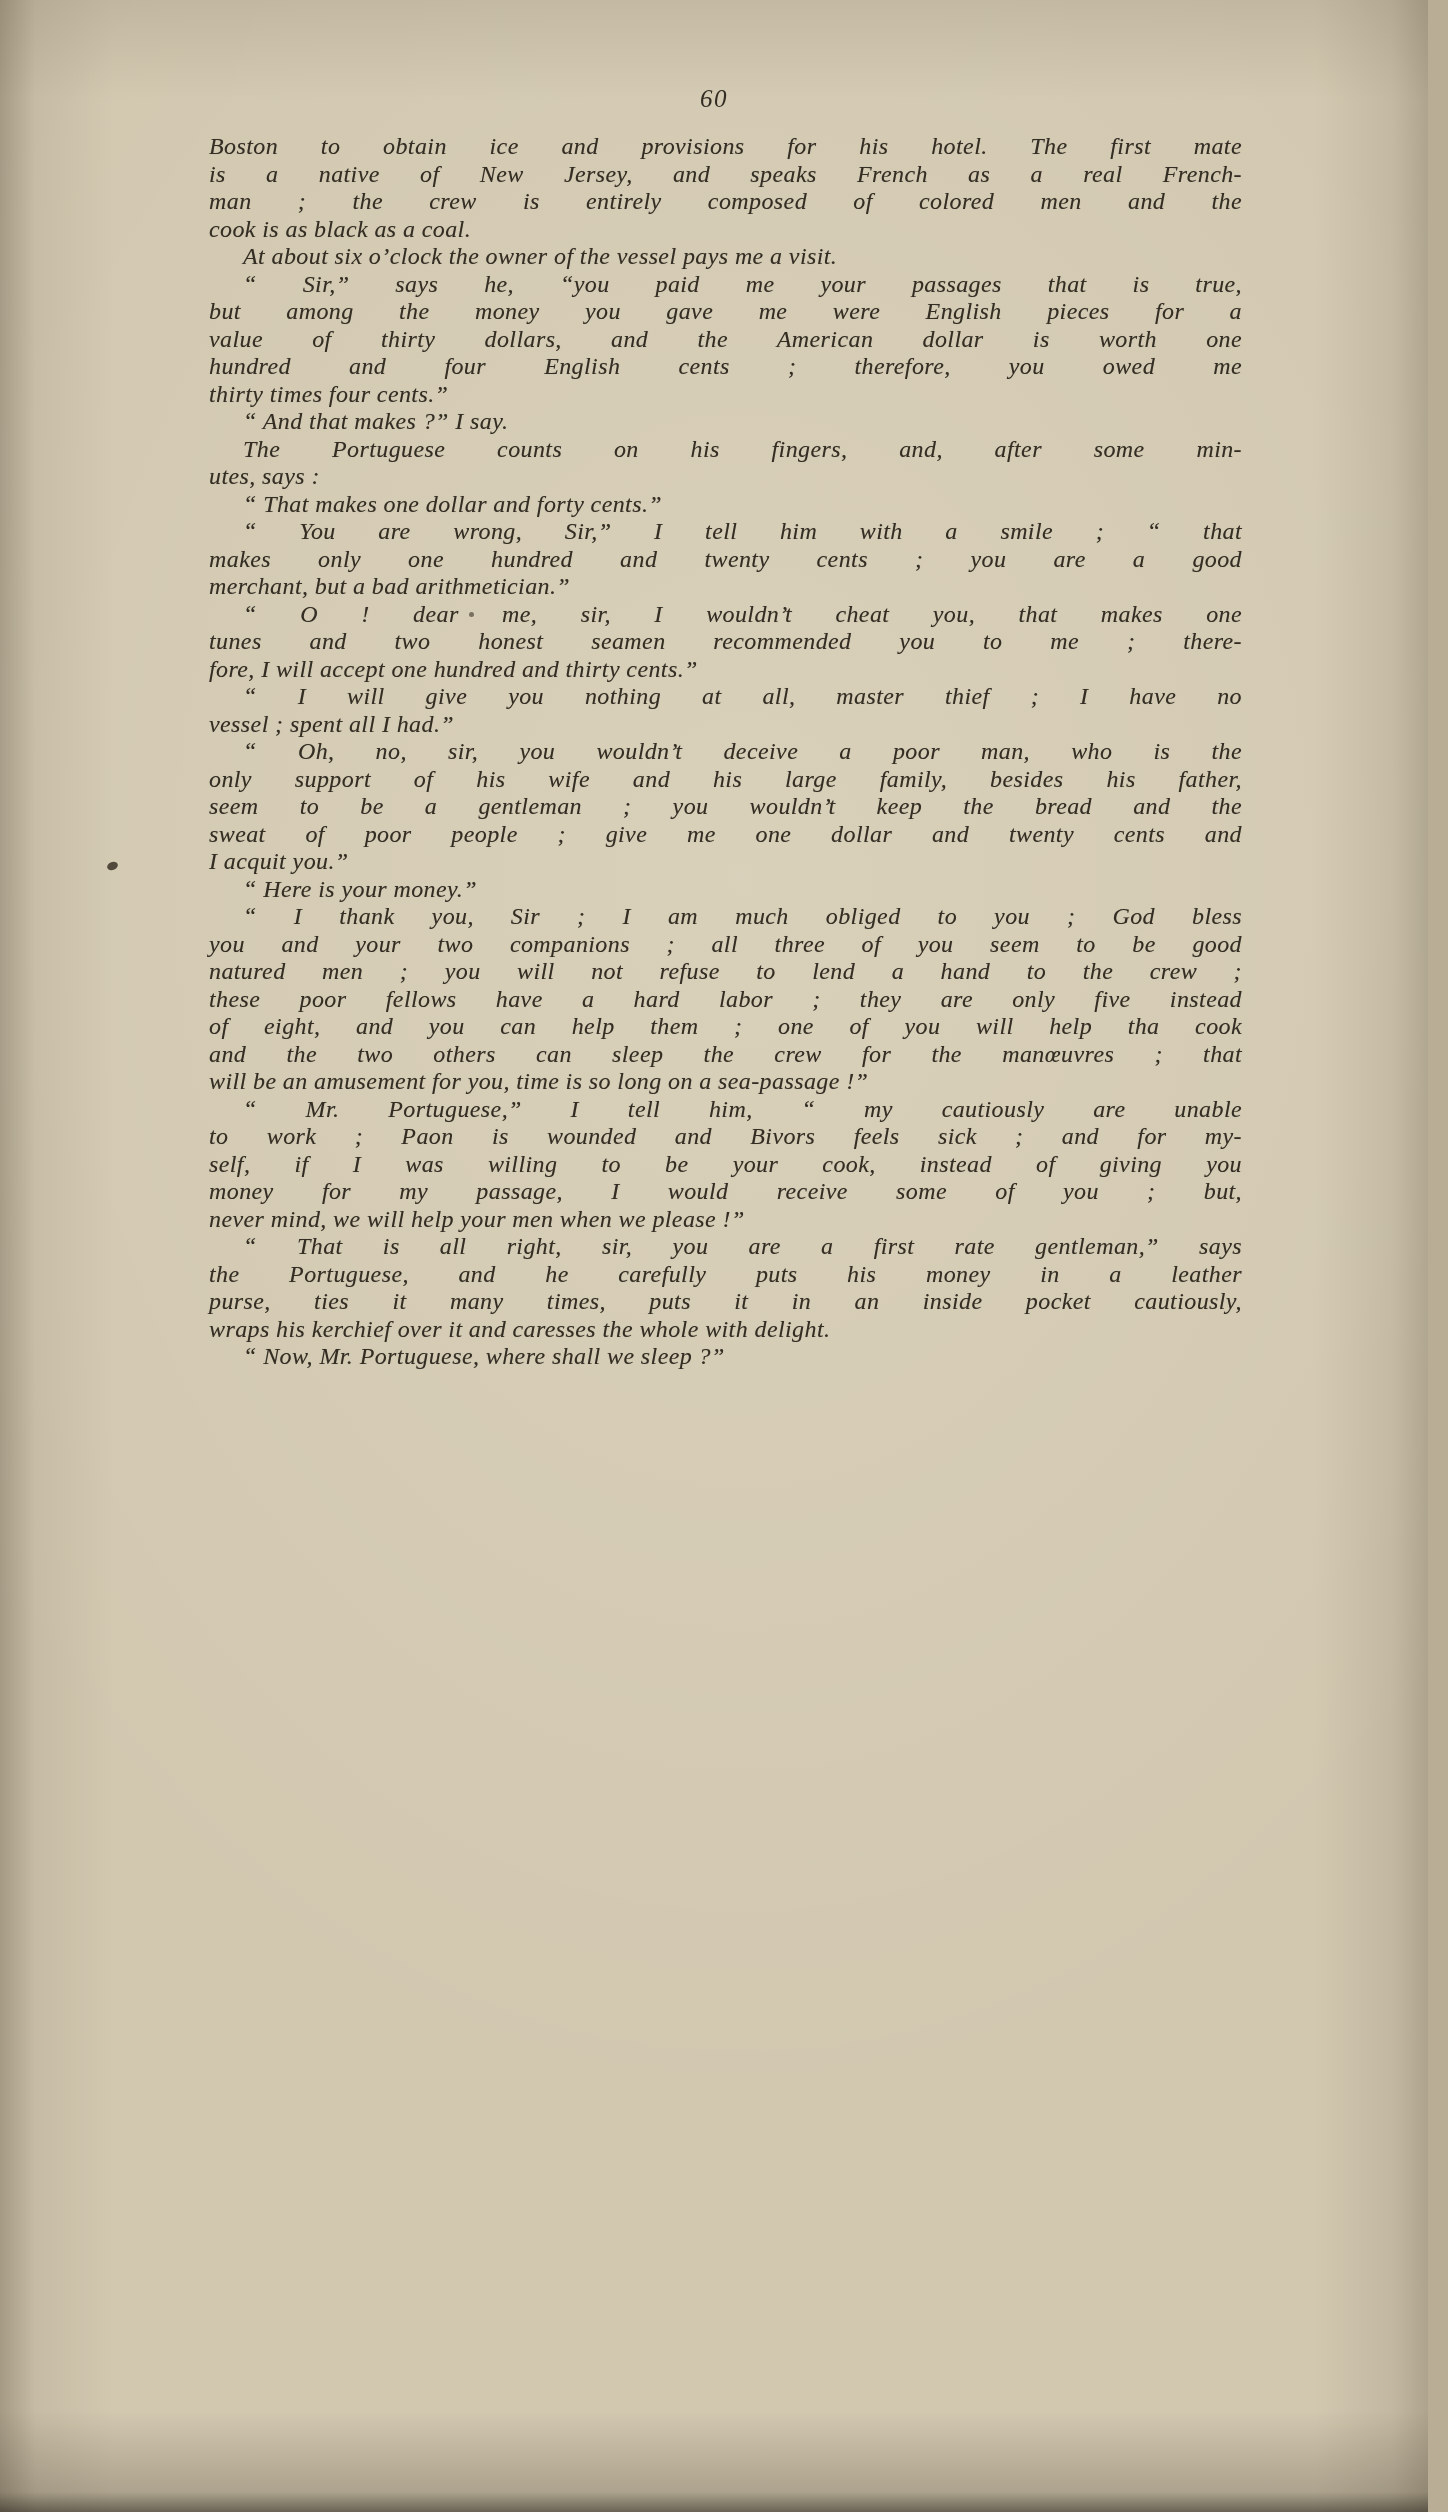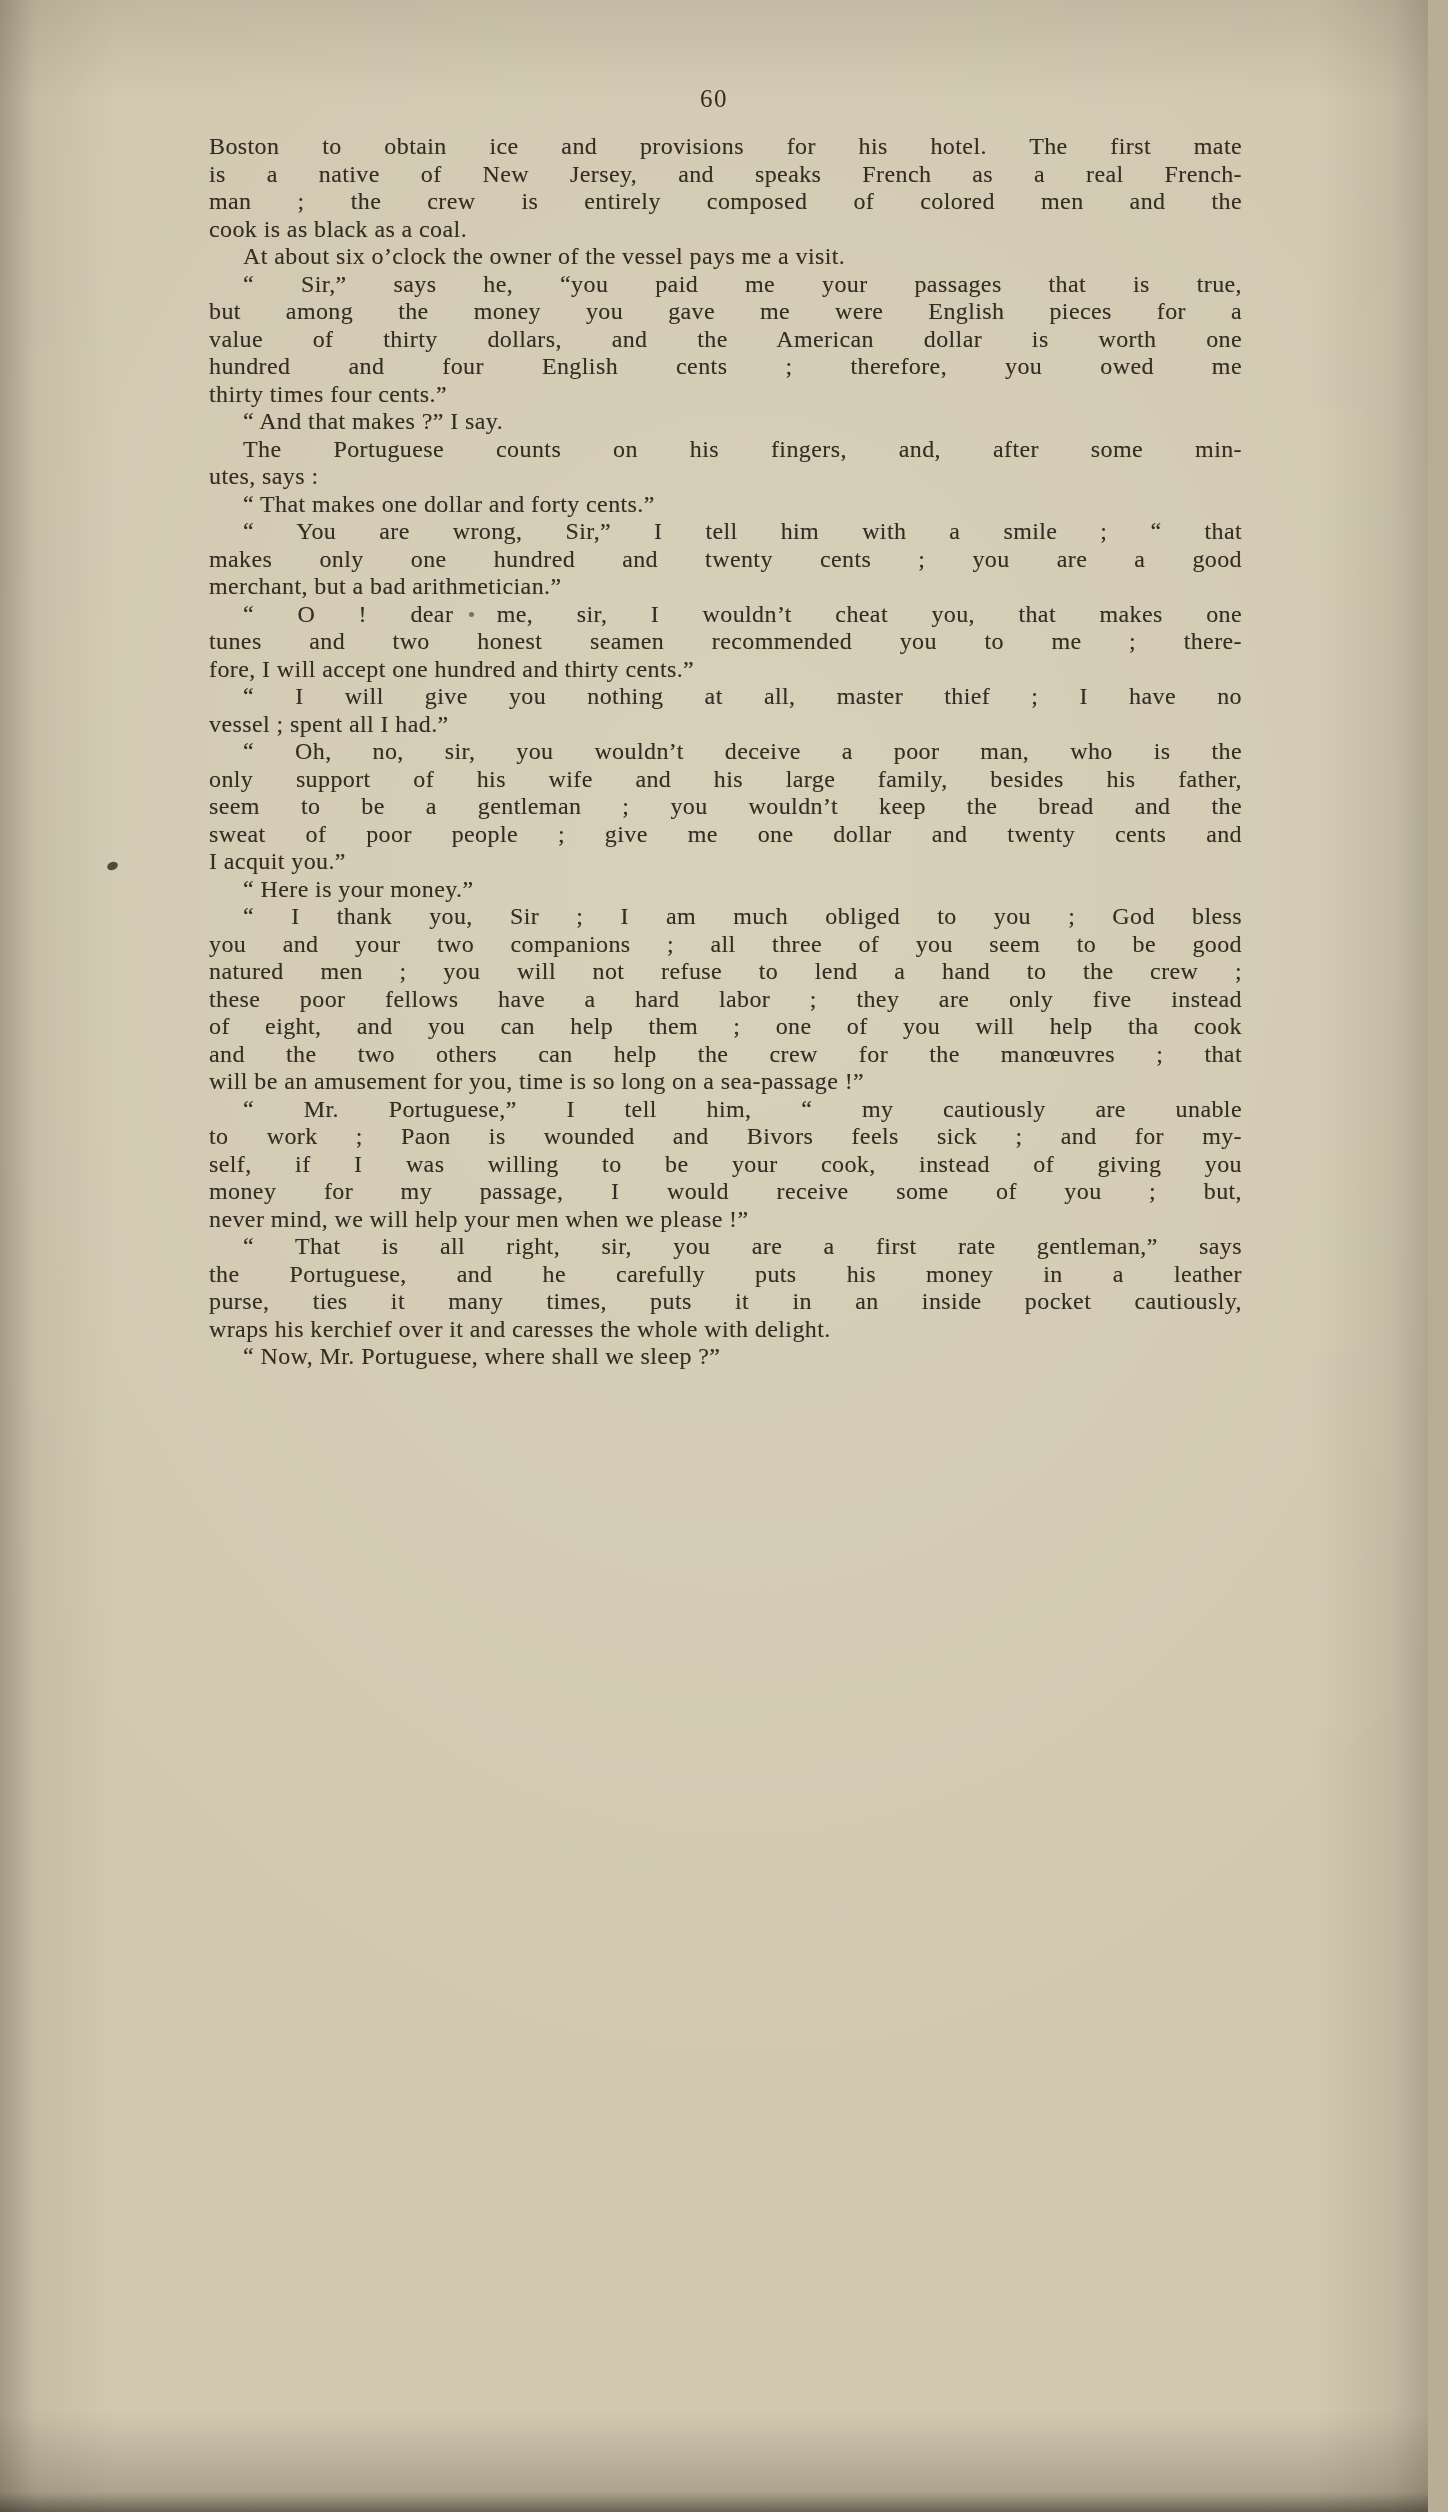--- a/index.html
+++ b/index.html
@@ -20,20 +20,21 @@
   .page {
     position: relative;
     width: 1428px;
     height: 2512px;
     background:
       radial-gradient(ellipse 120% 90% at 52% 35%, rgba(255,252,240,0.16) 0%, rgba(255,252,240,0) 55%),
       linear-gradient(180deg, rgba(70,60,40,0.12) 0%, rgba(70,60,40,0) 4%, rgba(70,60,40,0) 96%, rgba(40,32,20,0.22) 99.2%, rgba(20,16,10,0.55) 100%),
       linear-gradient(90deg, rgba(60,50,32,0.30) 0%, rgba(60,50,32,0.08) 2.5%, rgba(60,50,32,0) 8%, rgba(60,50,32,0) 92%, rgba(60,50,32,0.10) 97.5%, rgba(60,50,32,0.24) 100%),
       var(--paper);
     overflow: hidden;
+    font-style: italic;
   }
   .page-number {
     position: absolute;
     top: 85px;
     left: 0;
     width: 100%;
     text-align: center;
     font-size: 25px;
     letter-spacing: 1.5px;
     color: var(--ink);
@@ -139,21 +140,21 @@
       </div>
       <div class="paragraph">
         <div class="line indent last">“ Here is your money.”</div>
       </div>
       <div class="paragraph">
         <div class="line indent">“ I thank you, Sir ; I am much obliged to you ; God bless</div>
         <div class="line">you and your two companions ; all three of you seem to be good</div>
         <div class="line">natured men ; you will not refuse to lend a hand to the crew ;</div>
         <div class="line">these poor fellows have a hard labor ; they are only five instead</div>
         <div class="line">of eight, and you can help them ; one of you will help tha cook</div>
-        <div class="line">and the two others can help the crew for the manœuvres ; that</div>
+        <div class="line">and the two others can sleep the crew for the manœuvres ; that</div>
         <div class="line last">will be an amusement for you, time is so long on a sea-passage !”</div>
       </div>
       <div class="paragraph">
         <div class="line indent">“ Mr. Portuguese,” I tell him, “ my cautiously are unable</div>
         <div class="line">to work ; Paon is wounded and Bivors feels sick ; and for my-</div>
         <div class="line">self, if I was willing to be your cook, instead of giving you</div>
         <div class="line">money for my passage, I would receive some of you ; but,</div>
         <div class="line last">never mind, we will help your men when we please !”</div>
       </div>
       <div class="paragraph">

